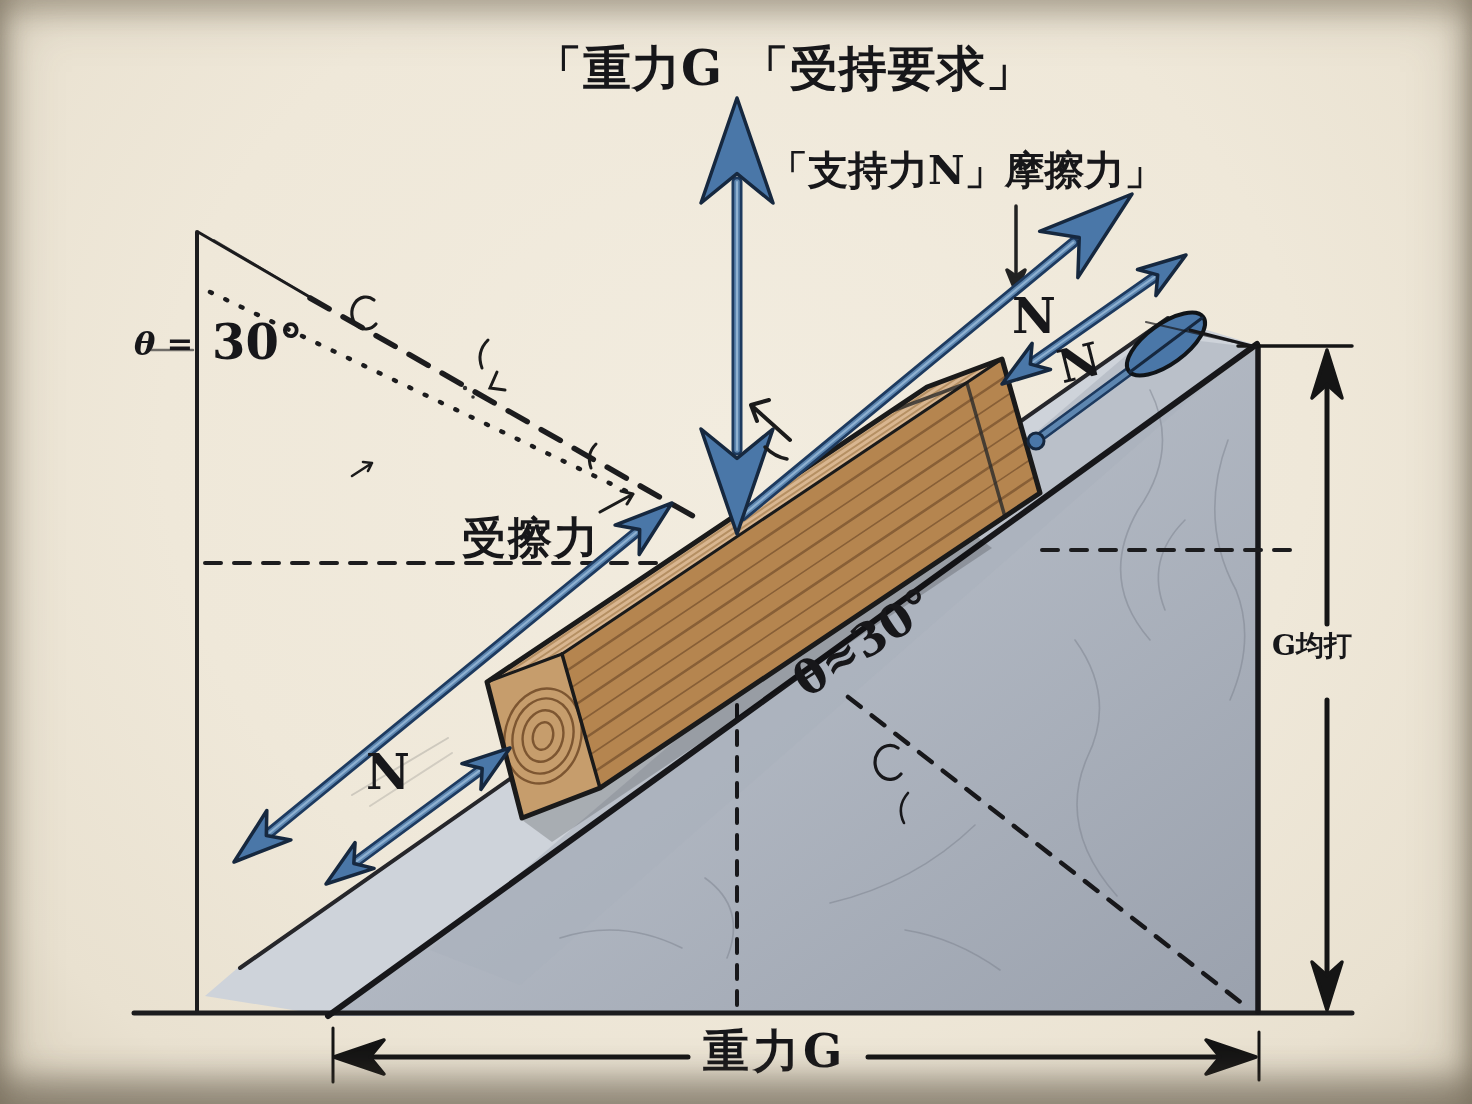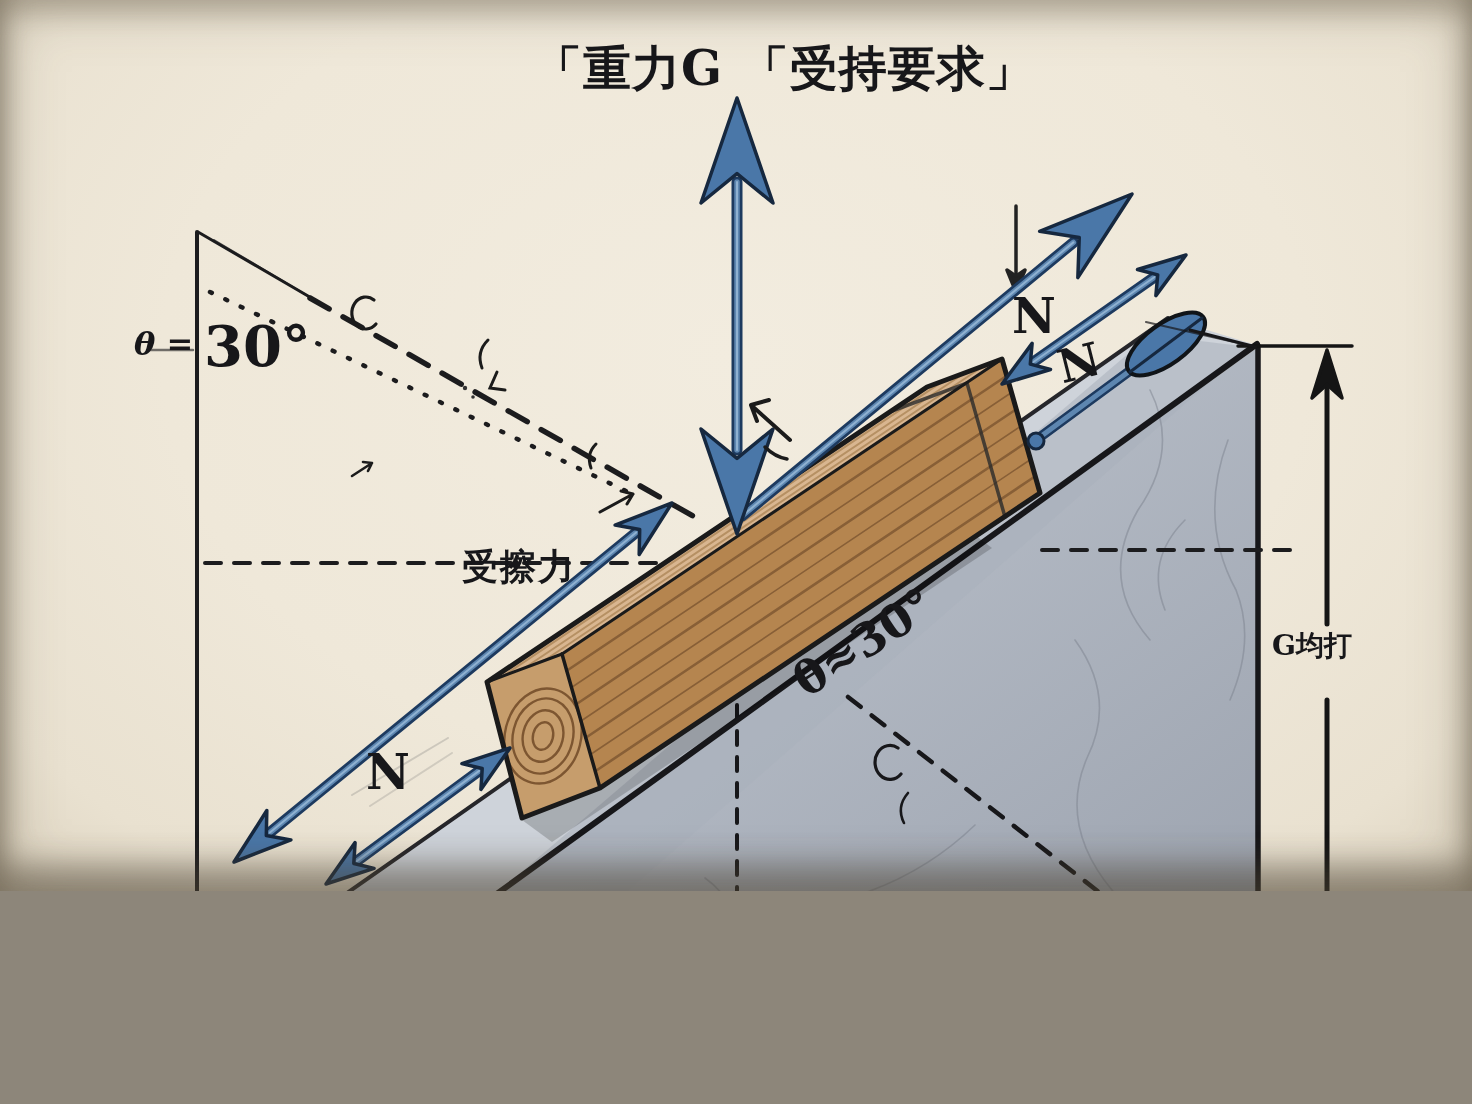--- a/index.html
+++ b/index.html
@@ -1,33 +1,33 @@
 <!DOCTYPE html>
 <html><head>
 <meta charset="utf-8">
 <style>
   html,body{margin:0;padding:0;background:#8d867a;}
   #stage{
-    position:relative;width:1472px;height:891px;overflow:hidden;
+    position:relative;width:1472px;height:1104px;overflow:hidden;
     background:
       radial-gradient(ellipse at 50% 40%, #f2ecdf 0%, #efe8d9 55%, #e9e1d0 85%, #ded5c2 100%);
     font-family:"DejaVu Serif","Liberation Serif",serif;
   }
   #stage::after{
     content:"";position:absolute;inset:0;pointer-events:none;
     box-shadow:inset 0 0 60px rgba(90,78,58,.38), inset 0 -26px 30px rgba(70,62,48,.45), inset 0 14px 22px rgba(90,78,58,.25);
   }
   svg{position:absolute;left:0;top:0;}
   .lbl{position:absolute;color:#17171a;font-weight:700;white-space:nowrap;line-height:1;}
   .t-title{left:534px;top:44px;font-size:48px;letter-spacing:1px;}
   .t-topleft{left:96px;top:184px;font-size:40px;}
   .t-midright{left:768px;top:150px;font-size:40px;}
   .t-thetaeq{left:134px;top:328px;font-size:32px;font-style:italic;}
-  .t-angle30{left:204px;top:318px;font-size:56px;}
-  .t-contact{left:462px;top:548px;font-size:36px;letter-spacing:2px;}
+  .t-angle30{left:212px;top:318px;font-size:48px;}
+  .t-contact{left:462px;top:516px;font-size:44px;letter-spacing:2px;}
   .t-nupper{left:1012px;top:292px;font-size:48px;}
   .t-nupper2{left:1058px;top:340px;font-size:46px;transform:rotate(-14deg);}
   .t-nlower{left:366px;top:748px;font-size:48px;}
   .t-slopeangle{left:798px;top:662px;font-size:46px;transform:rotate(-33deg);transform-origin:left center;}
   .t-heightright{left:1272px;top:632px;font-size:28px;}
   .t-gravbottom{left:703px;top:1028px;font-size:46px;letter-spacing:4px;}
 </style>
 </head>
 <body>
 
@@ -163,21 +163,23 @@
         <path d="M908,793 q-12,14 -4,30" fill="none" stroke="#17171a" stroke-width="2.6" stroke-linecap="round"></path>
         <circle cx="465" cy="388" r="2.2" fill="#333"></circle>
         <circle cx="473" cy="397" r="1.8" fill="#333"></circle>
         <line x1="352" y1="795" x2="448" y2="738" stroke="#6b6b6b" stroke-width="2" stroke-linecap="round" opacity="0.25"></line>
         <line x1="370" y1="806" x2="452" y2="753" stroke="#6b6b6b" stroke-width="2" stroke-linecap="round" opacity="0.22"></line>
         <line x1="150" y1="350" x2="193" y2="350" stroke="#1c1c1e" stroke-width="2.5" stroke-linecap="round" opacity="0.6"></line>
       </g>
     </svg>
 
   <div class="lbl t-title">「重力G 「受持要求」</div>
+  <div class="lbl t-midright">「支持力N」摩擦力」</div>
   <div class="lbl t-thetaeq">θ =</div>
   <div class="lbl t-angle30">30°</div>
   <div class="lbl t-contact">受擦力</div>
   <div class="lbl t-nupper">N</div>
   <div class="lbl t-nupper2">N</div>
   <div class="lbl t-nlower">N</div>
   <div class="lbl t-slopeangle">θ≈30°</div>
   <div class="lbl t-heightright">G均打</div>
+  <div class="lbl t-gravbottom">重力G</div>
 </div>
 
 </body></html>

